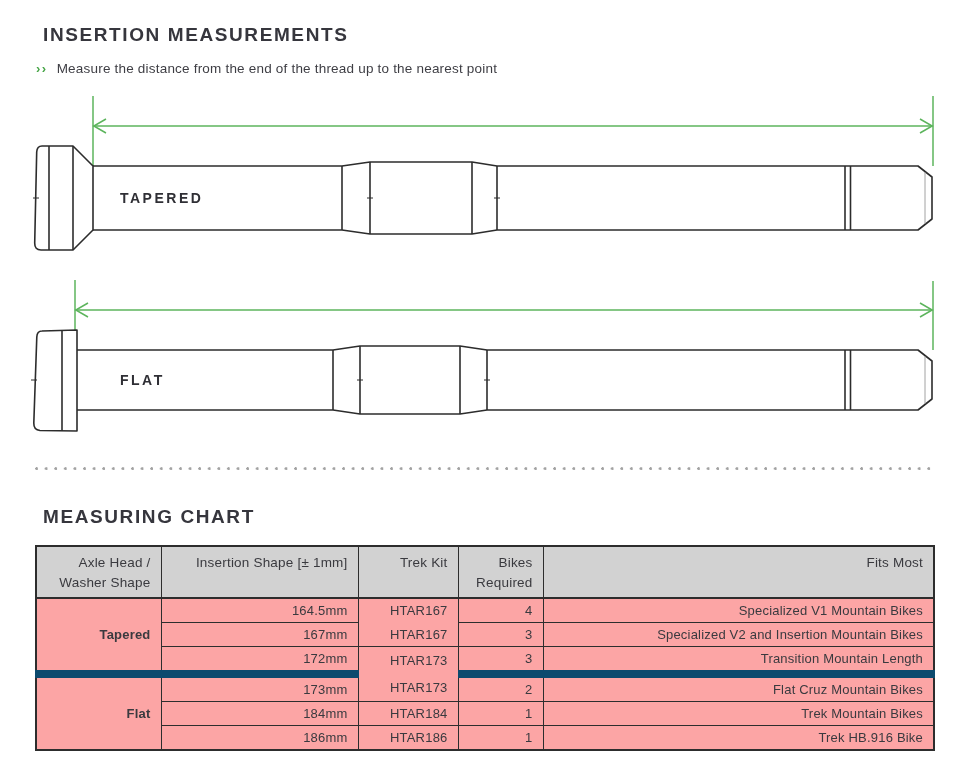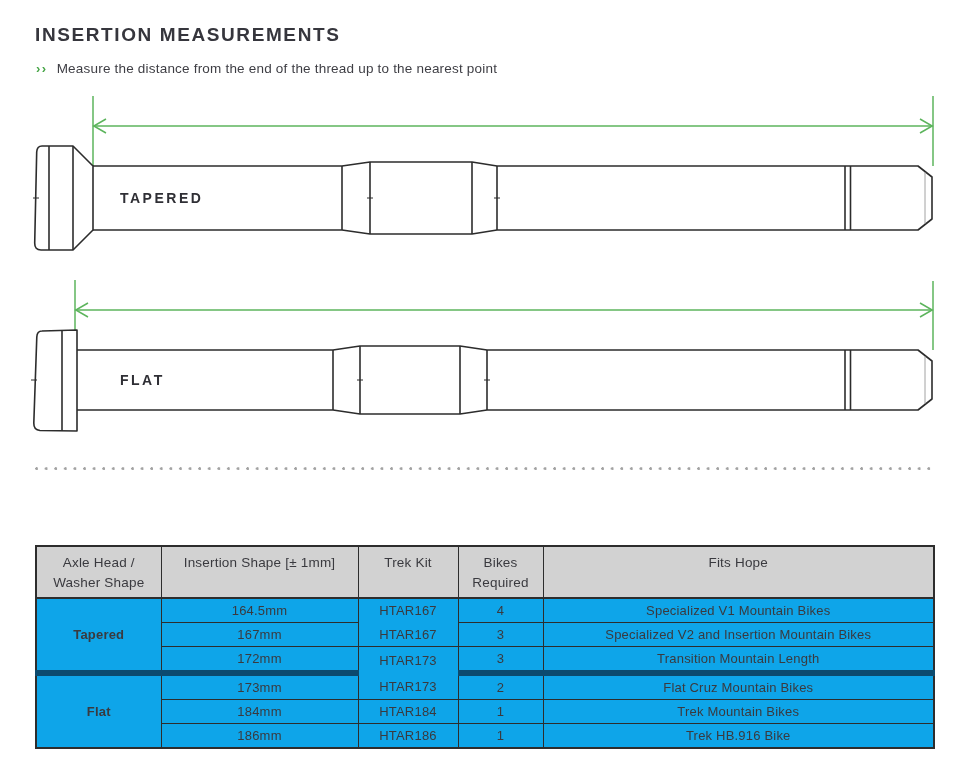--- a/index.html
+++ b/index.html
@@ -1,20 +1,20 @@
 <!DOCTYPE html>
 <html><head>
 <meta charset="utf-8">
 <style>
   * { margin:0; padding:0; box-sizing:border-box; }
   html,body { background:#ffffff; }
   body { font-family:"Liberation Sans", sans-serif; }
   .page { position:relative; width:970px; height:776px; background:#ffffff; overflow:hidden; color:#3a3a3f; }
 
-  .sec-title { position:absolute; left:35px; font-size:19px; font-weight:700;
+  .sec-title { position:absolute; left:43px; font-size:19px; font-weight:700;
                letter-spacing:1.6px; color:#36363d; white-space:nowrap; }
   #title-insertion { top:24px; }
   #title-chart { top:506px; }
 
   .note { position:absolute; left:36px; top:61px; font-size:13.5px; color:#3e3e44;
           letter-spacing:0.2px; display:flex; align-items:center; gap:9px; }
   .note .chev { color:#47a547; font-weight:700; font-size:13px; letter-spacing:1.5px; }
 
   svg.diagram { position:absolute; left:30px; display:block; }
   #diag-tapered { top:88px; }
@@ -22,27 +22,27 @@
   svg.diagram text { font-family:"Liberation Sans", sans-serif; font-weight:700;
                      font-size:14px; letter-spacing:2.5px; fill:#2f2f35; }
 
   .divider { position:absolute; left:35px; top:467px; width:900px; height:4px;
     background-image: radial-gradient(circle at 1.6px 1.6px, #a3a3a3 1.15px, rgba(0,0,0,0) 1.65px);
     background-size: 9.6px 4px; background-repeat: repeat-x; }
 
   table.chart { position:absolute; left:35px; top:545px; width:900px;
     border-collapse:collapse; font-size:13px; color:#3a3a3f; letter-spacing:0.2px;
     border:2px solid #2d2d2d; table-layout:fixed; }
-  .chart th, .chart td { border:1px solid #2d2d2d; padding:4px 10px; text-align:center;margin-left:44px; }
+  .chart th, .chart td { border:1px solid #2d2d2d; padding:4px 10px; text-align:right;margin-left:44px; }
   .chart thead th { background:#d2d2d2; font-weight:400; vertical-align:top;
     padding:6px 10px 0 10px; height:52px; font-size:13.5px;
     border-bottom:2px solid #2d2d2d; line-height:1.45; }
-  .chart tbody td { height:23px; vertical-align:middle; background:#0ea5e9; }
+  .chart tbody td { height:23px; vertical-align:middle; background:#fca5a5; }
   .chart td.shape { font-weight:700; }
-  .chart tr.group-start td { border-top:6px solid #0c4a6e; }
+  .chart tr.group-start td { border-top:8px solid #0c4a6e; }
   .chart td.merge-below { border-bottom-style:hidden; }
 </style>
 </head>
 <body>
 
 <div class="page">
 
   <div id="title-insertion" class="sec-title">INSERTION MEASUREMENTS</div>
 
   <div class="note">
@@ -102,36 +102,37 @@
         <line x1="327" y1="107" x2="333" y2="107"></line>
         <line x1="454" y1="107" x2="460" y2="107"></line>
       </g>
       <line x1="895" y1="83" x2="895" y2="131" stroke="#8c8c8c" stroke-width="0.8"></line>
     </g>
     <text x="90" y="112">FLAT</text>
   </svg>
 
   <div class="divider"></div>
 
+  <div id="title-chart" class="sec-title">MEASURING CHART</div>
 
   <table class="chart">
     <colgroup>
       <col style="width:125px">
         <col style="width:197px">
         <col style="width:100px">
       <col style="width:85px">
         <col>
     </colgroup>
     <thead>
       <tr>
         <th>Axle Head / Washer Shape</th>
         <th>Insertion Shape [± 1mm]</th>
         <th>Trek Kit</th>
         <th>Bikes Required</th>
-        <th>Fits Hope</th>
+        <th>Fits Most</th>
       </tr>
     </thead>
     <tbody>
       <tr>
         <td class="shape" rowspan="3">Tapered</td>
         <td>164.5mm</td>
         <td class="merge-below">HTAR167</td>
         <td>4</td>
         <td>Specialized V1 Mountain Bikes</td>
       </tr>

